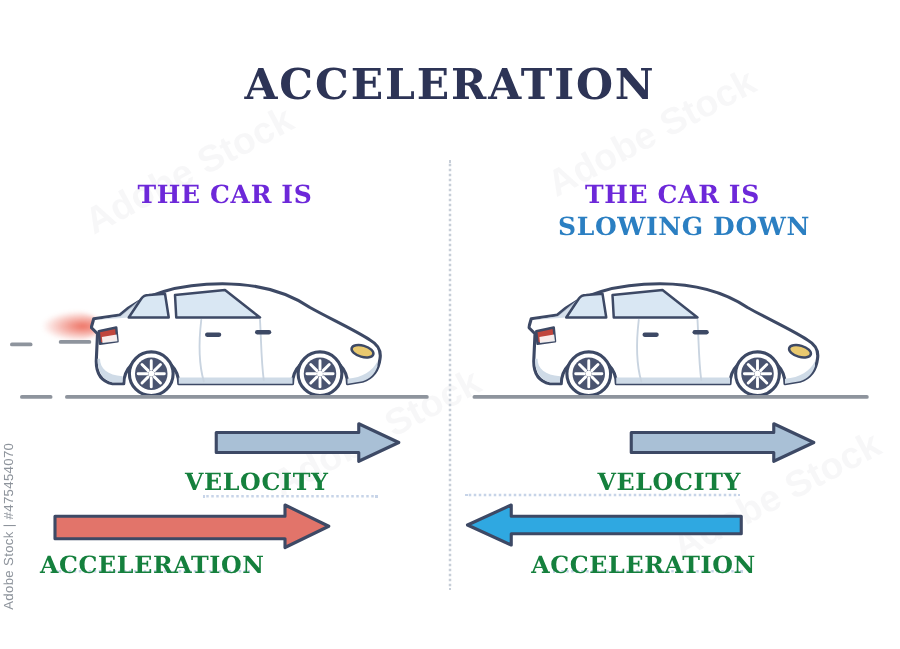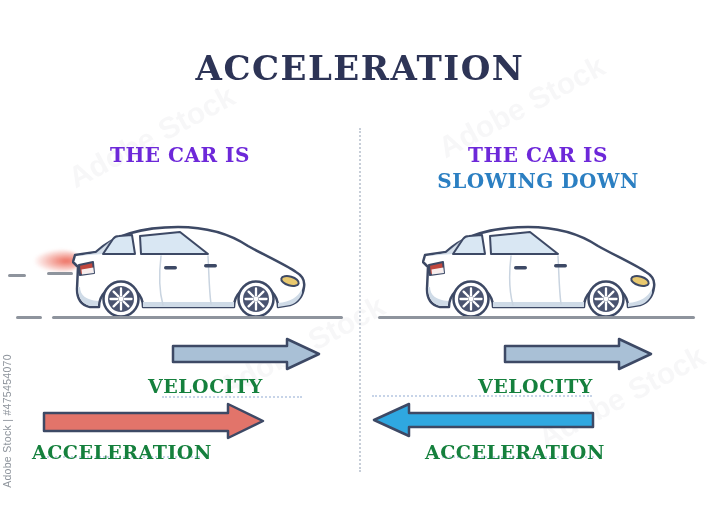--- a/index.html
+++ b/index.html
@@ -10,21 +10,21 @@
   .abs{position:absolute;}
   .title{
     left:0;right:0;top:48px;text-align:center;
     font-size:34px;font-weight:700;letter-spacing:1.5px;color:#2d3456;
   }
   .panel-heading{
     text-align:center;font-size:20px;font-weight:700;line-height:1.32;letter-spacing:.5px;
   }
   .heading-l1{color:#6d28d9;}
   .heading-l2-left{color:#c5404a;}
-  .heading-l2-right{color:#2b7fc2;}
+  .heading-l2-right{color:#2b7fc2;text-align:right;}
   .divider{
     left:359px;top:128px;height:344px;width:0;
     border-left:2px dotted #c7ced8;
   }
   .ground{background:#8e949d;height:3px;border-radius:2px;}
   .dash{background:#8e949d;height:3px;border-radius:2px;}
   .glow{
     left:34px;top:249px;width:46px;height:24px;border-radius:50%;
     background:radial-gradient(ellipse at 70% 50%, rgba(231,62,42,.75), rgba(231,62,42,0) 72%);
     filter:blur(1.5px);

